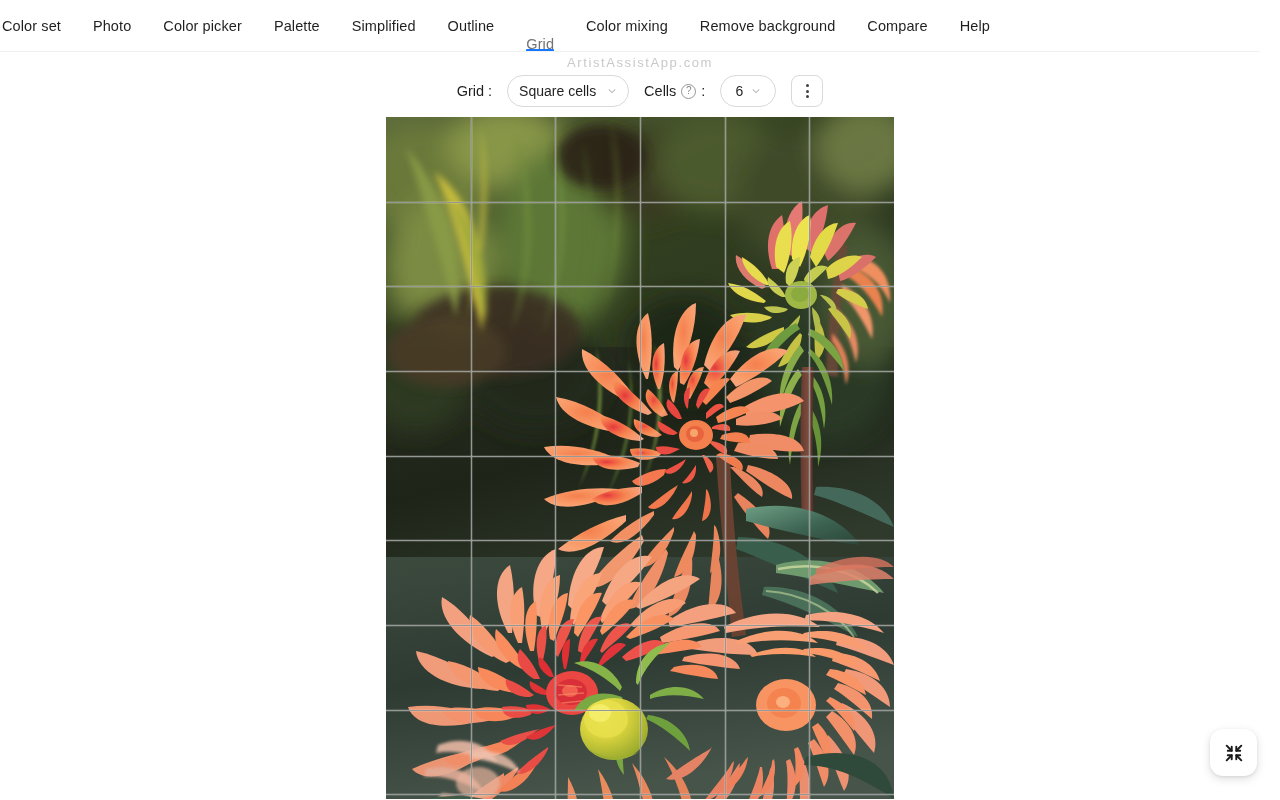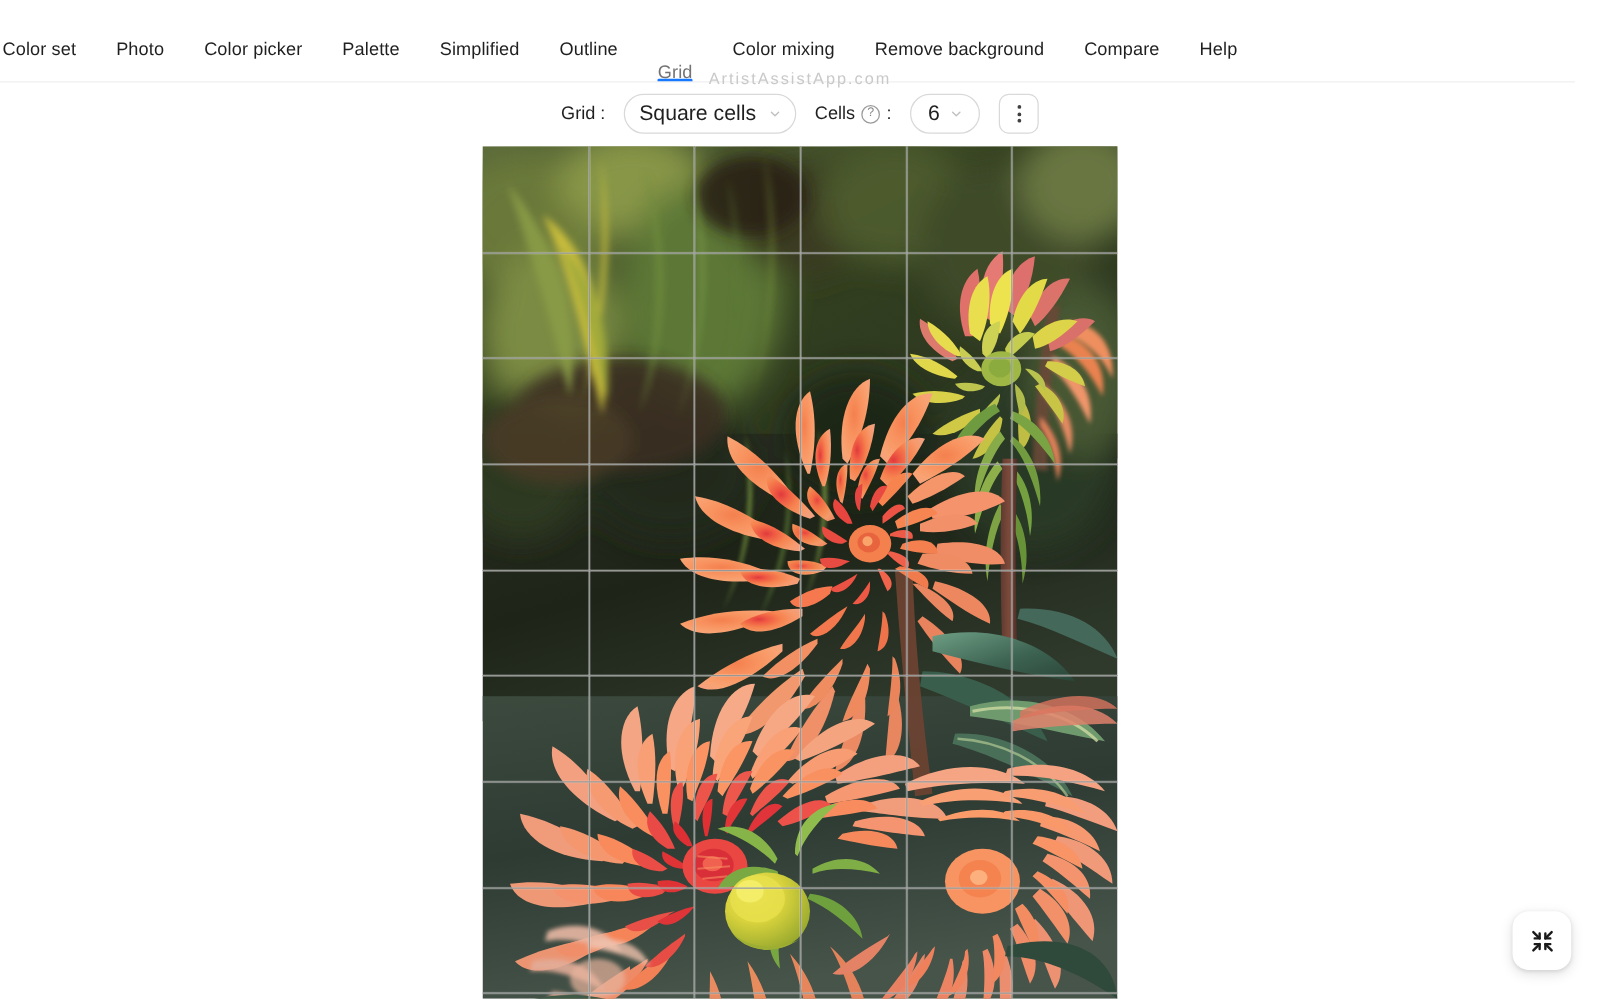--- a/index.html
+++ b/index.html
@@ -16,21 +16,21 @@
   #app {
     position: relative;
     width: 1280px;
     height: 800px;
     background: #ffffff;
   }
 
   
   .navbar {
     position: absolute;
-    left: 0; top: 14px;
+    left: 0; top: 0;
     width: 1260px;
     height: 52px;
     background: #ffffff;
     border-bottom: 1px solid #f0f0f0;
     display: flex;
     align-items: center;
     white-space: nowrap;
     overflow: hidden;
   }
   .nav-inner {
@@ -109,21 +109,21 @@
   .select {
     display: inline-flex;
     align-items: center;
     justify-content: space-between;
     gap: 10px;
     height: 32px;
     padding: 0 11px;
     border: 1px solid #d9d9d9;
     border-radius: 16px;
     background: #fff;
-    font-size: 17px;
+    font-size: 14px;
     color: rgba(0,0,0,0.88);
     cursor: pointer;
     user-select: none;
   }
   .select.grid-kind { min-width: 122px; }
   .select.cells-count { min-width: 56px; justify-content: center; gap: 8px; }
   .caret {
     width: 10px; height: 10px;
     flex: none;
     color: rgba(0,0,0,0.25);

